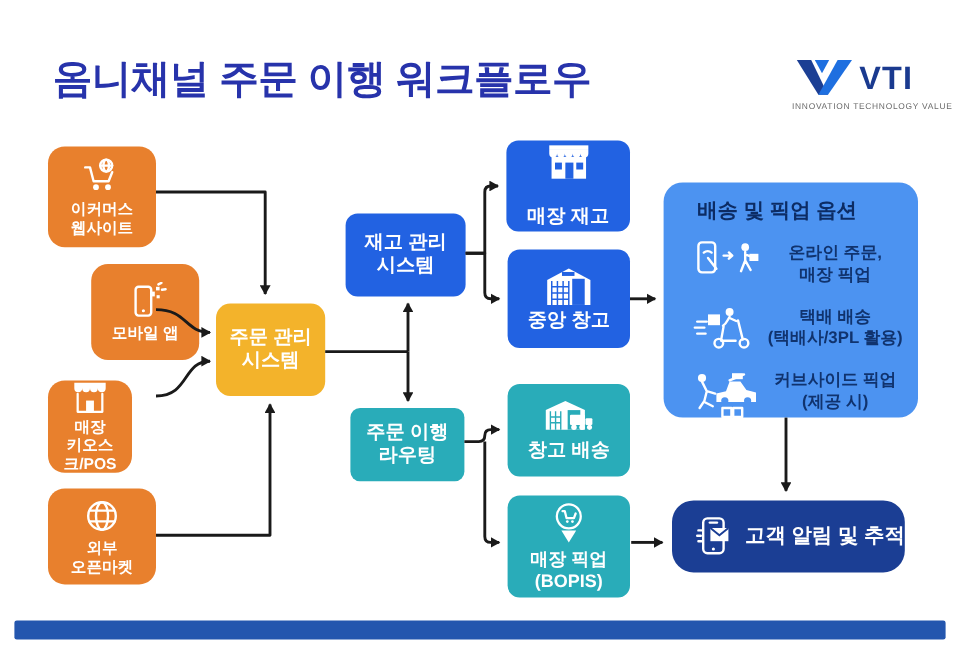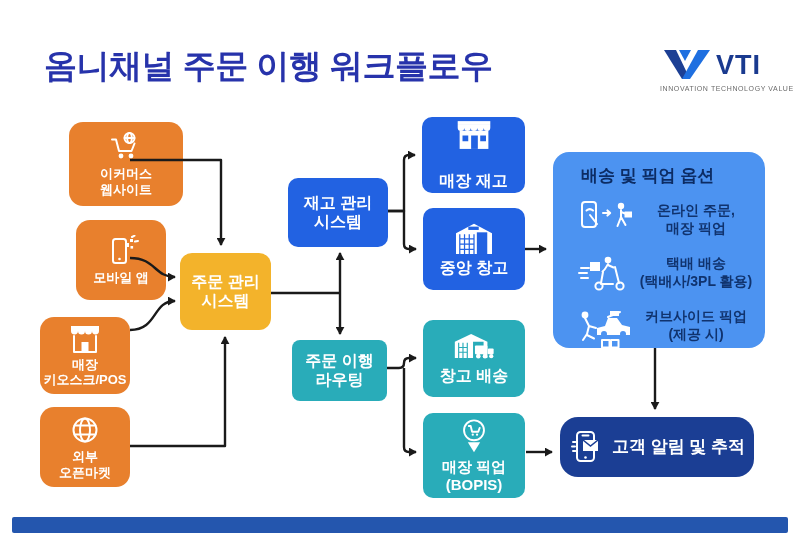--- a/index.html
+++ b/index.html
@@ -13,25 +13,25 @@
   .logo .tagline { font-size:7px; color:#6a6a6a; letter-spacing:0.6px; white-space:nowrap; margin-top:1px; }
 
   .node { position:absolute; display:flex; flex-direction:column; align-items:center; justify-content:center;
           text-align:center; color:#fff; font-weight:700; border-radius:14px; gap:3px; }
   .lbl  { white-space:pre-line; line-height:1.18; }
 
   .orange { background:var(--orange,#E8802D); }
   .amber  { background:var(--amber,#F3B32B); }
   .blue   { background:var(--blue,#2262E2); }
   .teal   { background:var(--teal,#29ACB9); }
-  .navy   { background:var(--navy,#1B3E94); }
-
-  .n-ch1 {left:40px; top:122px; width:114px; height:84px; font-size:13px;margin-left:29px;}
+  .navy   { background:var(--navy,#1B3E94);justify-content:flex-end; }
+
+  .n-ch1 {left:40px; top:122px; width:90px; height:84px; font-size:13px;}
   .n-ch2 {left:40px; top:220px; width:90px; height:80px; font-size:13px;margin-left:36px;}
-  .n-ch3 {left:40px; top:317px; width:90px; height:77px; font-size:13px;}
+  .n-ch3 {left:40px; top:317px; width:70px; height:77px; font-size:13px;}
   .n-ch4 {left:40px; top:407px; width:90px; height:80px; font-size:13px;}
   .n-oms {left:180px; top:253px; width:91px; height:77px; font-size:16px; border-radius:12px;}
   .n-inv {left:288px; top:178px; width:100px; height:69px; font-size:16px; border-radius:10px;}
   .n-rout{left:292px; top:340px; width:95px; height:61px; font-size:16px; border-radius:8px;}
   .n-store {left:422px; top:117px; width:103px; height:76px; font-size:16px; border-radius:10px;gap:20px;}
   .n-wh    {left:423px; top:208px; width:102px; height:82px; font-size:16px; border-radius:10px;}
   .n-whd   {left:423px; top:320px; width:102px; height:77px; font-size:16px; border-radius:10px;}
   .n-pick  {left:423px; top:413px; width:102px; height:85px; font-size:15px; border-radius:10px;}
 
   .panel { position:absolute; left:553px; top:152px; width:212px; height:196px;

